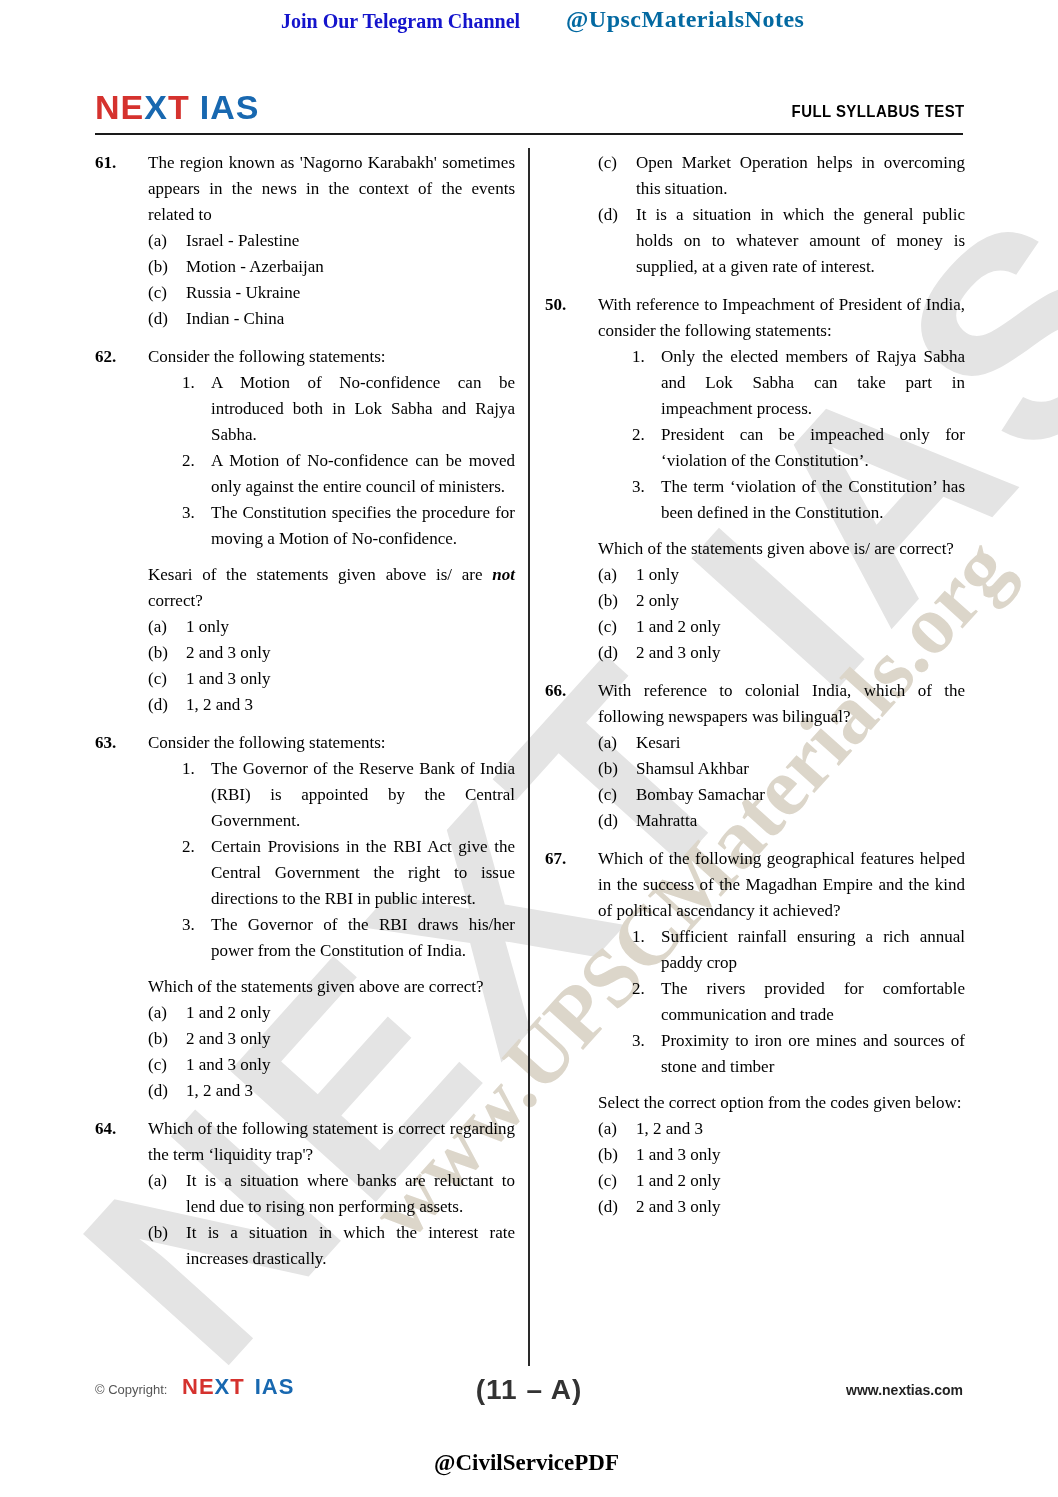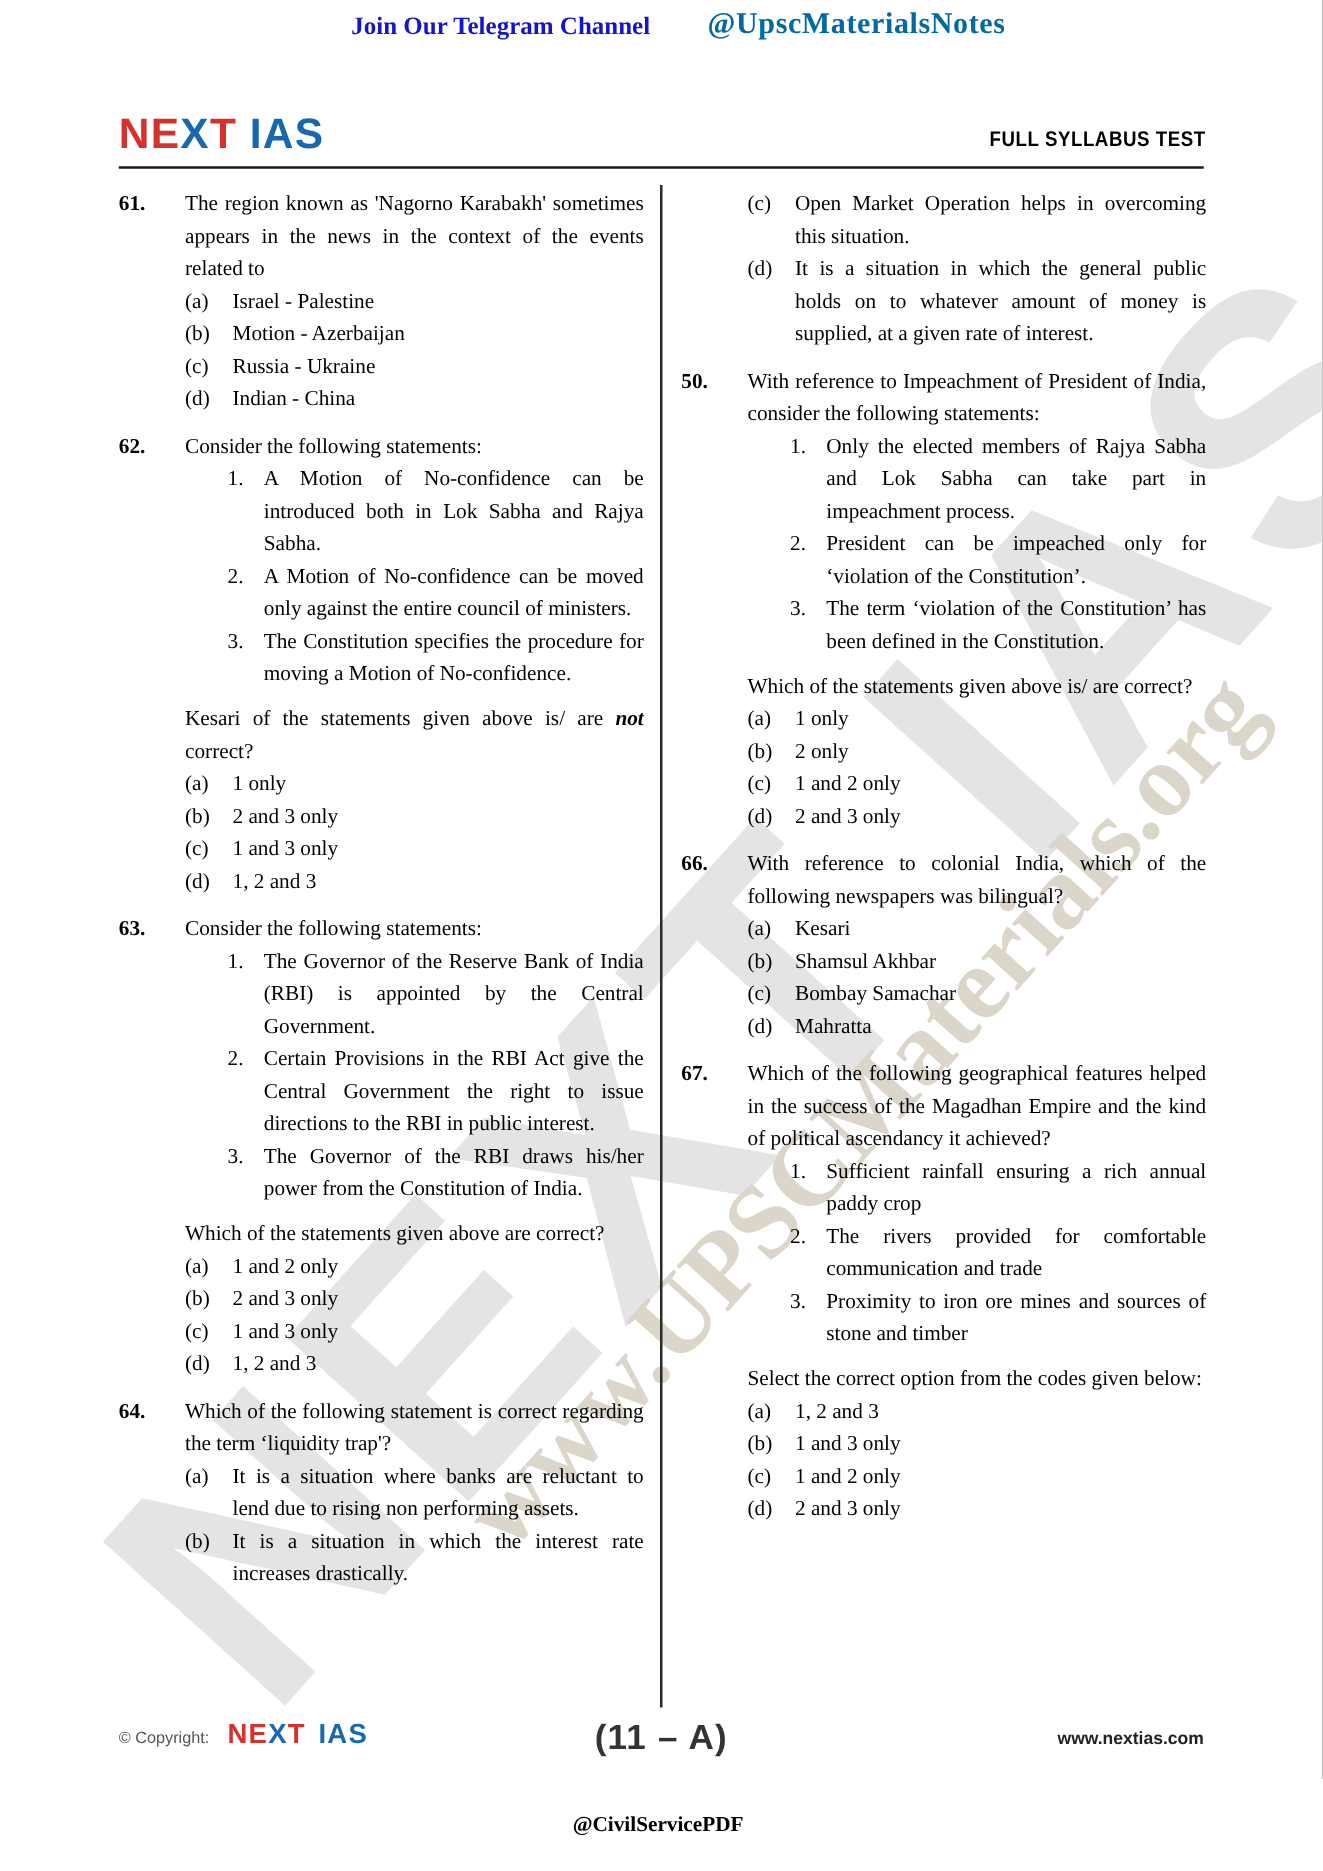--- a/index.html
+++ b/index.html
@@ -65,21 +65,21 @@
   .em { font-weight:bold; font-style:italic; }
   
   .footer { position:absolute; left:95px; top:1374px; width:868px; height:34px; z-index:2; }
   .copyright { position:absolute; left:0; top:8px; font-family:"Liberation Sans", sans-serif; font-size:13px; color:#555; }
   .logo-footer { position:absolute; left:87px; top:0px; font-size:22px; }
   .page-number { position:absolute; left:50%; transform:translateX(-50%); top:0px;
     font-family:"Liberation Sans", sans-serif; font-size:28px; font-weight:600; color:#333; letter-spacing:1px; }
   .website { position:absolute; right:0; top:8px; font-family:"Liberation Sans", sans-serif;
     font-size:14px; font-weight:bold; color:#222; }
   .bottom-handle { position:absolute; left:0; width:1053px; top:1450px; text-align:center; z-index:2;
-    font-family:"Liberation Serif", serif; font-weight:bold; font-size:17px; color:#000; }
+    font-family:"Liberation Serif", serif; font-weight:bold; font-size:23px; color:#000; }
 </style>
 </head>
 <body>
 
 <div class="page">
 
   <div class="wm-primary">NEXT IAS</div>
   <div class="wm-secondary">www.UPSCMaterials.org</div>
 
   <div class="tg-left">Join Our Telegram Channel</div>

